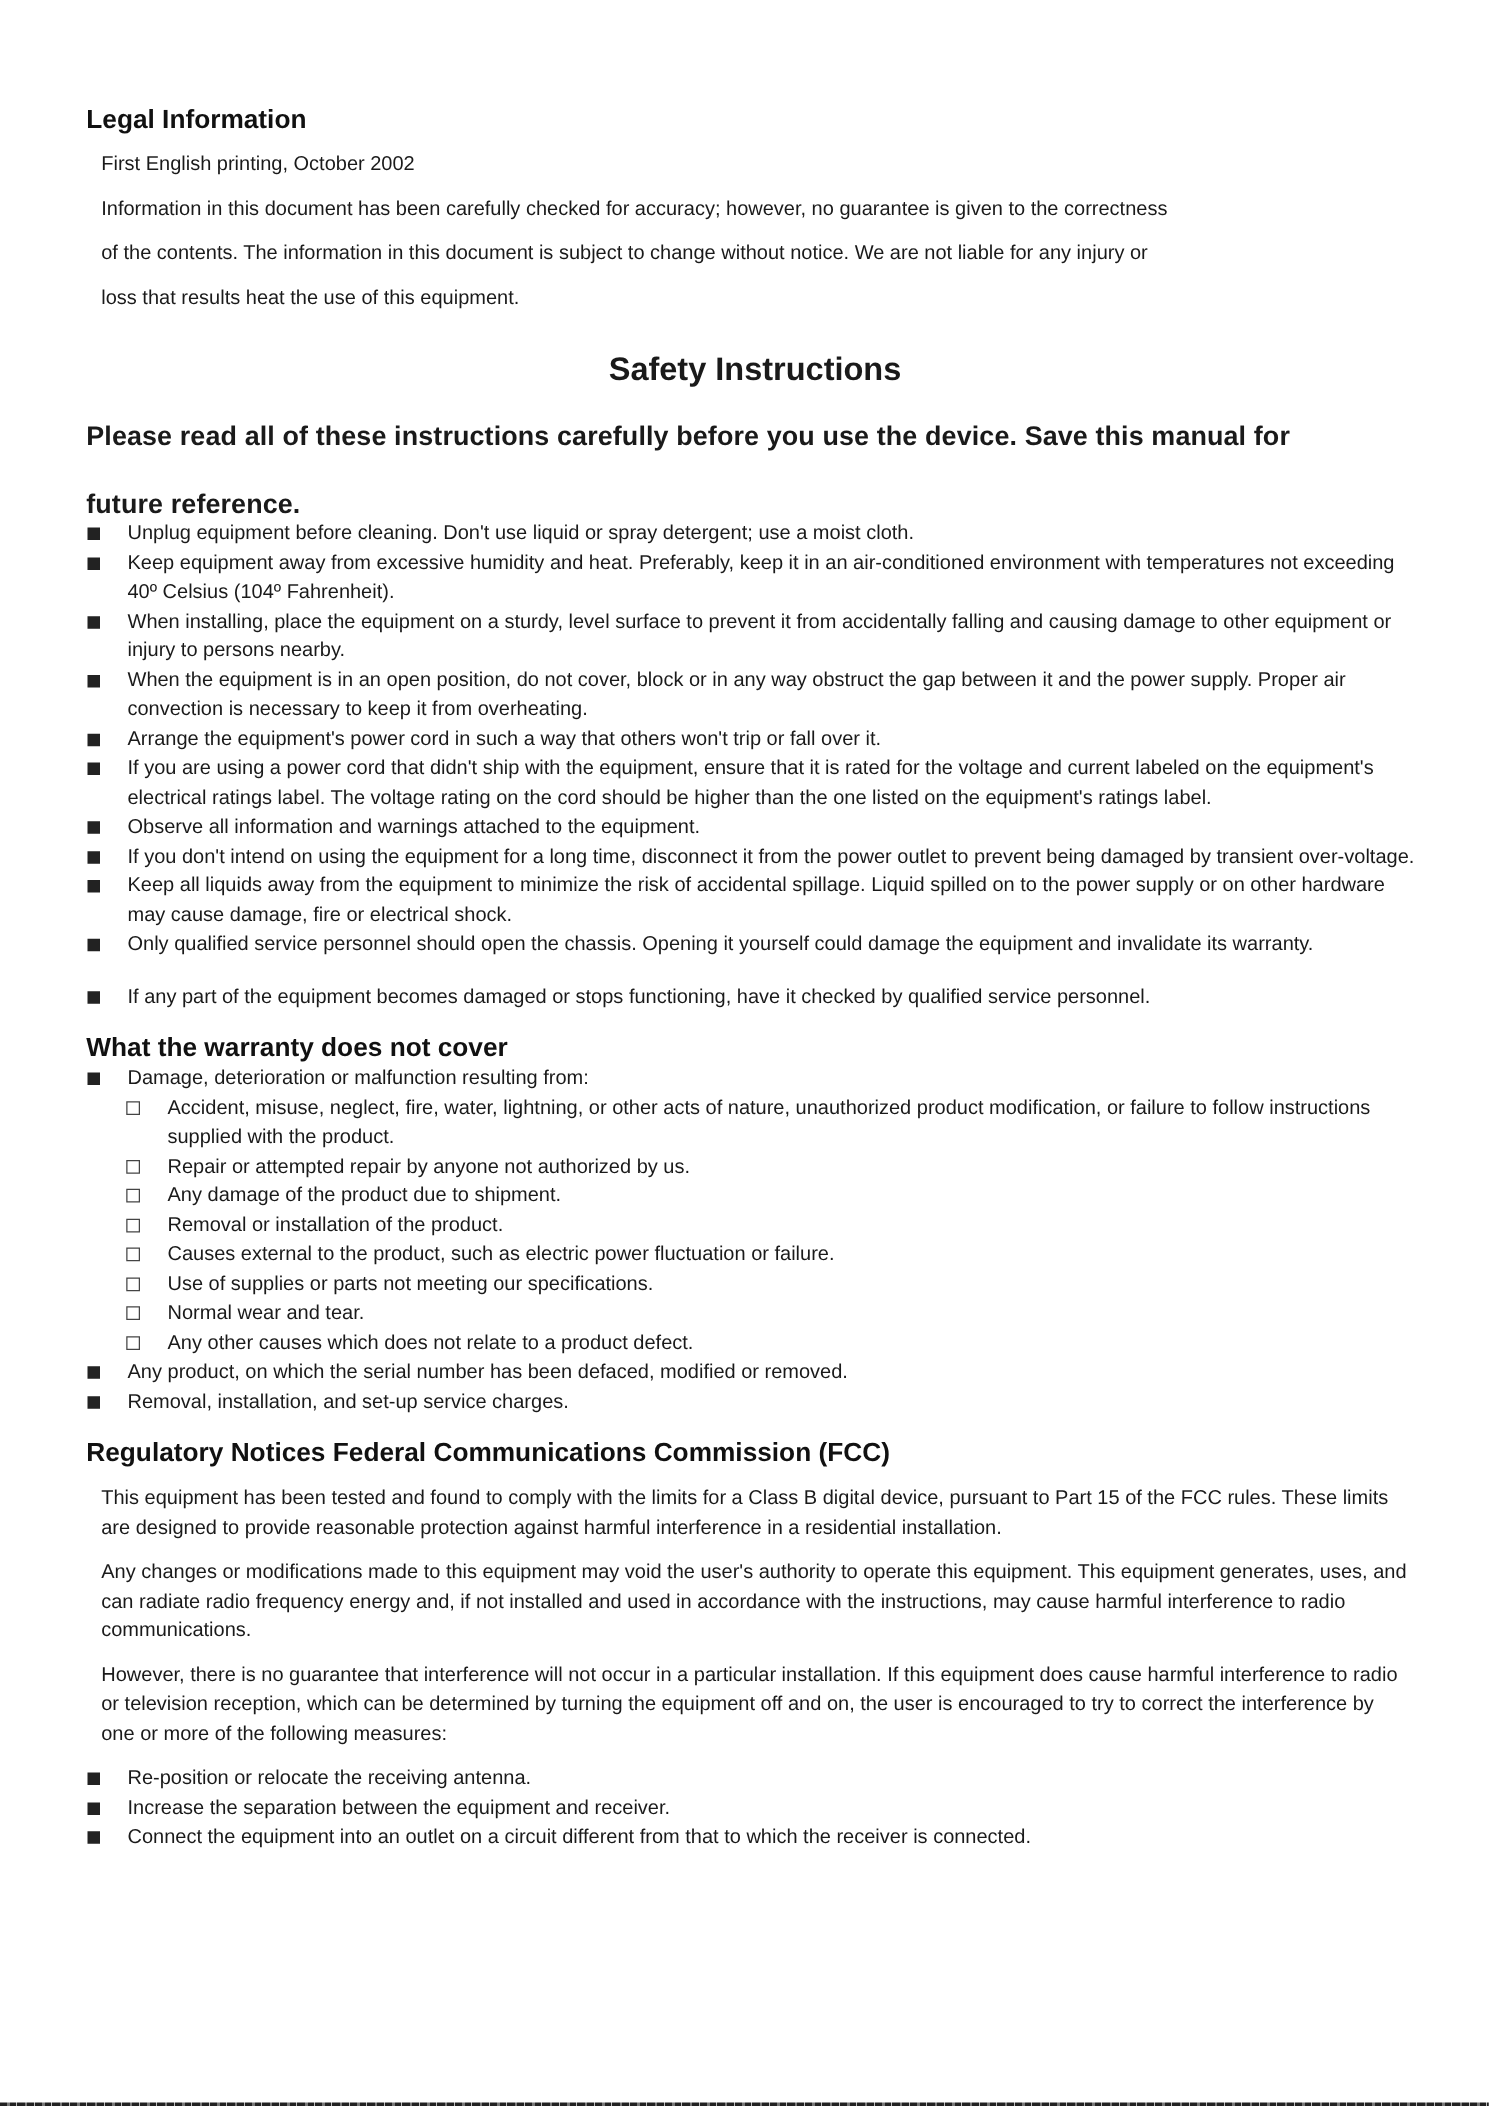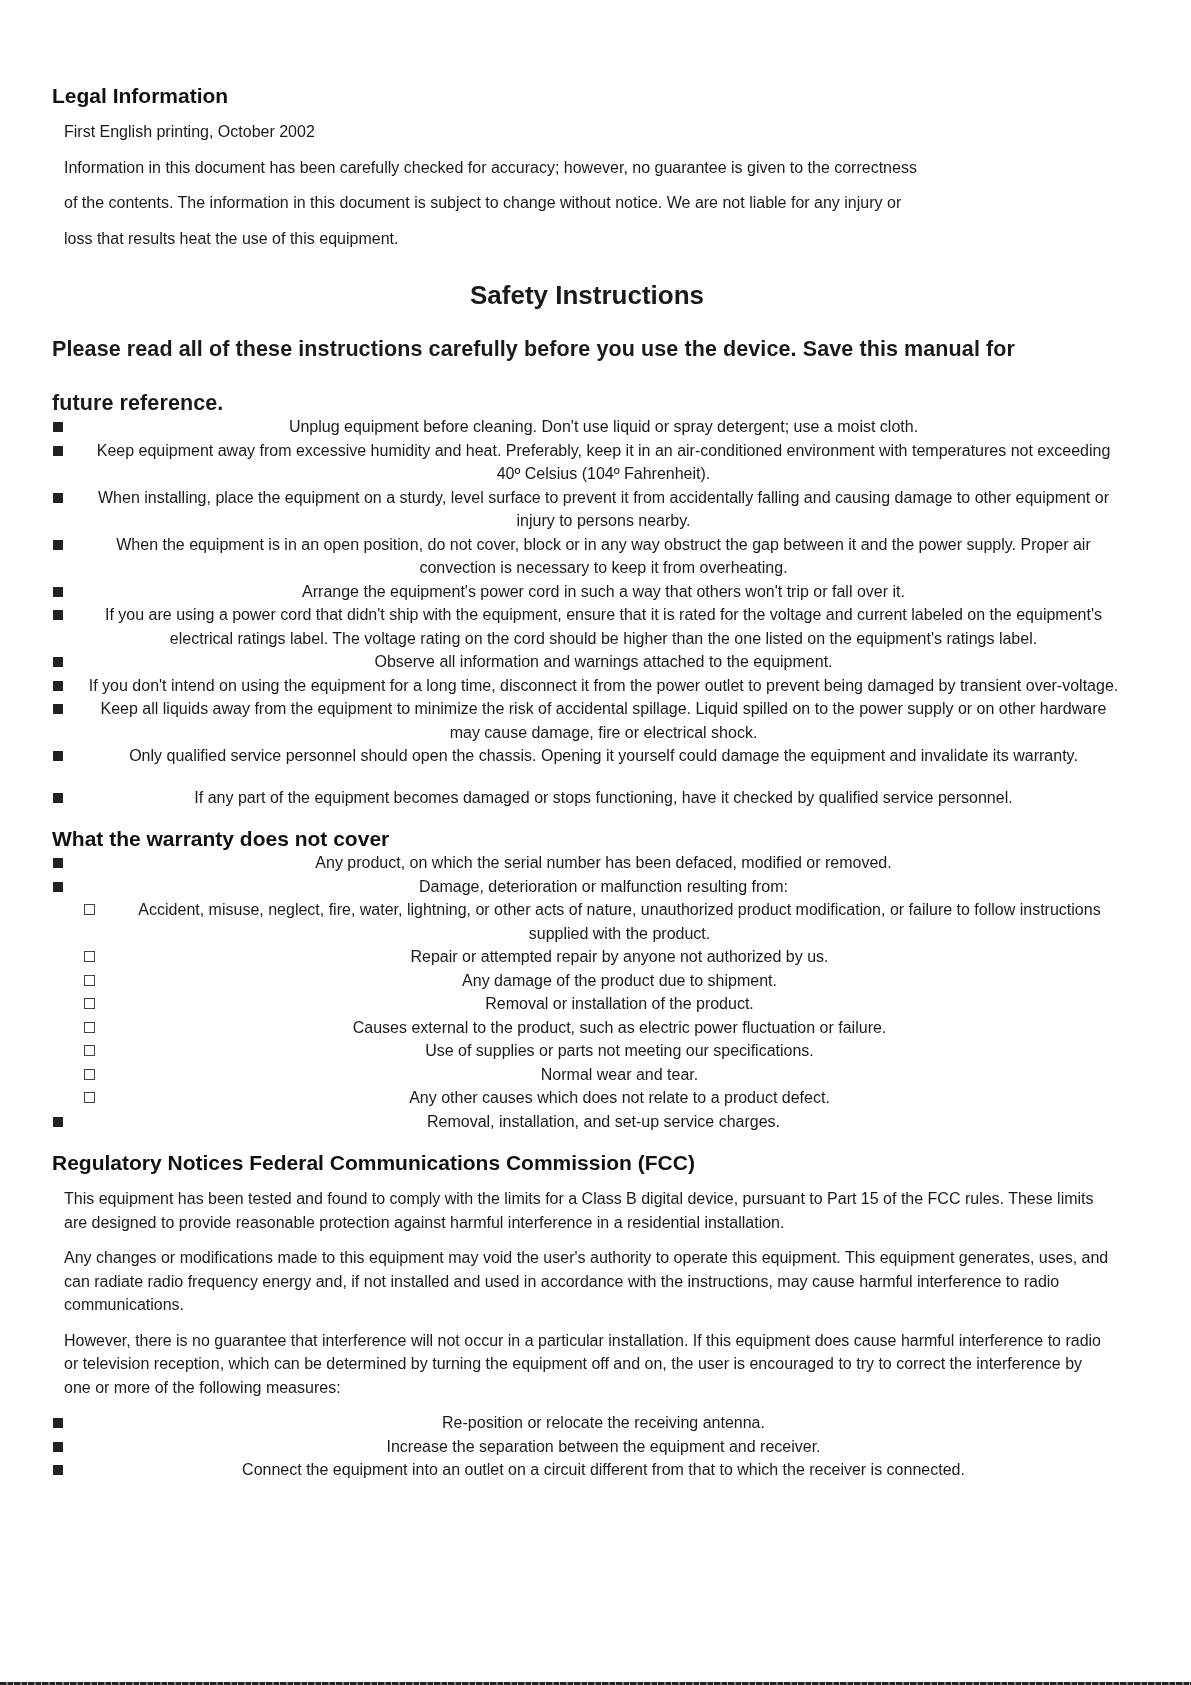--- a/index.html
+++ b/index.html
@@ -1,27 +1,27 @@
 <!DOCTYPE html>
 <html><head>
 <meta charset="utf-8">
 <style>
   html, body { margin: 0; padding: 0; background: #ffffff; }
   body {
     width: 1191px; height: 1685px; position: relative; overflow: hidden;
     font-family: "Liberation Sans", sans-serif; color: #1a1a1a;
   }
-  .page { position: absolute; left: 52px; top: 84px; width: 1070px; }
+  .page { position: absolute; left: 69px; top: 84px; width: 1070px; }
   .h1 { font-weight: bold; font-size: 21px; line-height: 24px; margin: 0; color: #111; }
   .h-safety-top { font-weight: bold; font-size: 26px; line-height: 23px; text-align: center; }
   .h-safety-big { font-weight: bold; font-size: 21.5px; line-height: 23px; letter-spacing: 0.1px; margin-top: 31px; }
   p, .para { margin: 12px; font-size: 16px; line-height: 23.5px; }
   .gap-lg { height: 22px; }
   .gap-md { height: 18px; }
-  ul.sq { list-style: none; margin: 0; padding: 0; text-align: center; }
+  ul.sq { list-style: none; margin: 0; padding: 0; }
   ul.sq > li { position: relative; padding-left: 33px; font-size: 16px; line-height: 23.5px; }
   ul.sq > li .bullet {
     position: absolute; left: 1px; top: 7px; width: 10px; height: 10px; background: #222;
   }
   ul.sq > li.spaced { margin-top: 18px; }
   ul.box { list-style: none; margin: 0; padding: 0; }
   ul.box > li { position: relative; padding-left: 35px; font-size: 16px; line-height: 23.5px; }
   ul.box > li .boxmark {
     position: absolute; left: 2px; top: 6px; width: 11px; height: 11px;
     border: 1.5px solid #444; box-sizing: border-box; background: #fff;
@@ -63,33 +63,33 @@
       <li><span class="bullet"></span><span>Only qualified service personnel should open the chassis. Opening it yourself could damage the equipment and invalidate its warranty.</span></li>
       <li class="spaced"><span class="bullet"></span><span>If any part of the equipment becomes damaged or stops functioning, have it checked by qualified service personnel.</span></li>
     </ul>
   </section>
 
   <div class="gap-md"></div>
 
   <section>
     <h2 class="h1">What the warranty does not cover</h2>
     <ul class="sq">
-      <li><span class="bullet"></span><span>Any product, on which the serial number has been defaced, modified or removed.</span></li>
       <li><span class="bullet"></span><span>Damage, deterioration or malfunction resulting from:</span>
         <ul class="box" style="margin-left:-3px;">
           <li><span class="boxmark"></span><span>Accident, misuse, neglect, fire, water, lightning, or other acts of nature, unauthorized product modification, or failure to follow instructions supplied with the product.</span></li>
           <li><span class="boxmark"></span><span>Repair or attempted repair by anyone not authorized by us.</span></li>
           <li><span class="boxmark"></span><span>Any damage of the product due to shipment.</span></li>
           <li><span class="boxmark"></span><span>Removal or installation of the product.</span></li>
           <li><span class="boxmark"></span><span>Causes external to the product, such as electric power fluctuation or failure.</span></li>
           <li><span class="boxmark"></span><span>Use of supplies or parts not meeting our specifications.</span></li>
           <li><span class="boxmark"></span><span>Normal wear and tear.</span></li>
           <li><span class="boxmark"></span><span>Any other causes which does not relate to a product defect.</span></li>
         </ul>
       </li>
+      <li><span class="bullet"></span><span>Any product, on which the serial number has been defaced, modified or removed.</span></li>
       <li><span class="bullet"></span><span>Removal, installation, and set-up service charges.</span></li>
     </ul>
   </section>
 
   <div class="gap-md"></div>
 
   <section>
     <h2 class="h1">Regulatory Notices Federal Communications Commission (FCC)</h2>
     <p>This equipment has been tested and found to comply with the limits for a Class B digital device, pursuant to Part 15 of the FCC rules. These limits are designed to provide reasonable protection against harmful interference in a residential installation.</p>
     <p>Any changes or modifications made to this equipment may void the user's authority to operate this equipment. This equipment generates, uses, and can radiate radio frequency energy and, if not installed and used in accordance with the instructions, may cause harmful interference to radio communications.</p>

